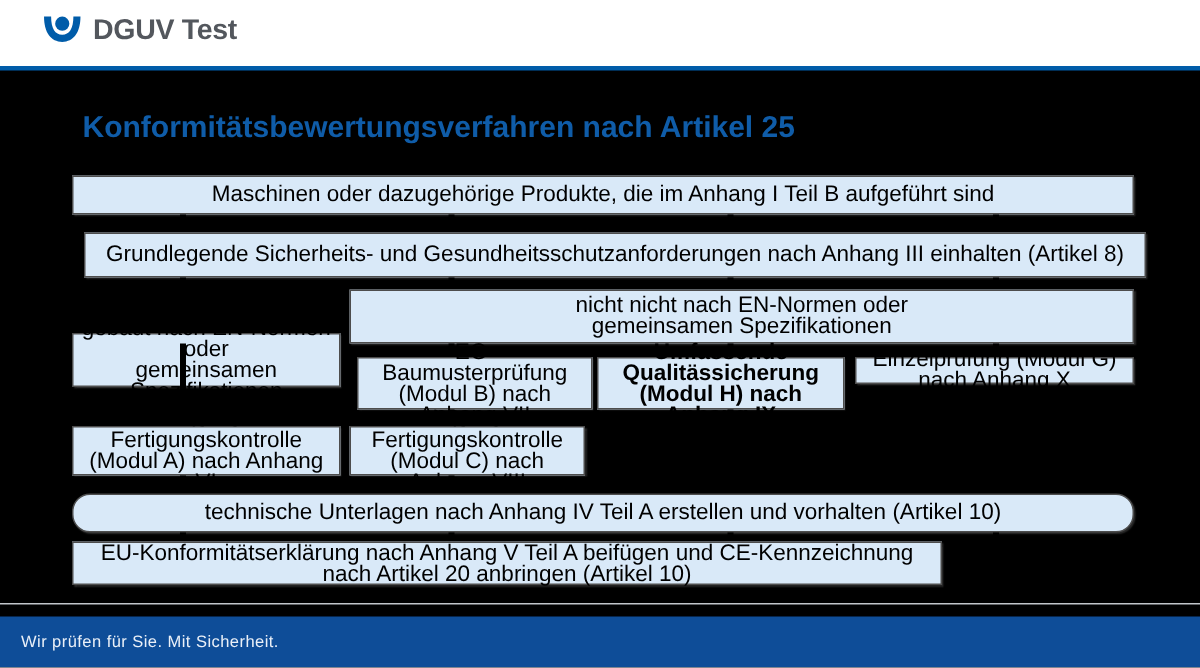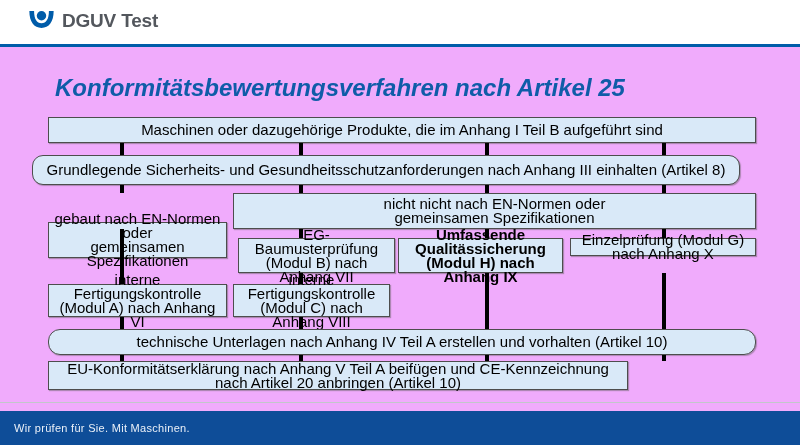--- a/index.html
+++ b/index.html
@@ -7,46 +7,46 @@
     --title:#0F5CA8;
     --box-fill:#D9E9F8;
     --box-border:#4D4D4D;
     --connector:#000000;
     --footer-bg:#0E4D98;
     --logo-text:#53575D;
   }
   *{margin:0;padding:0;box-sizing:border-box;}
   html,body{background:#fff;}
   body{font-family:"Liberation Sans","DejaVu Sans",sans-serif;}
-  .page{position:relative;width:800px;height:445px;background:#f0abfc;overflow:hidden;}
+  .page{position:relative;width:800px;height:445px;background:#000000;overflow:hidden;}
 
   
   .header{position:absolute;top:0;left:0;width:800px;height:44px;background:#fff;}
   .logo{position:absolute;left:28px;top:9px;display:flex;align-items:center;gap:7px;}
   .logo svg{display:block;}
   .logo-text{font-size:19px;font-weight:bold;color:var(--logo-text);letter-spacing:-0.2px;}
   .header-rule{position:absolute;top:44px;left:0;width:800px;height:3px;background:var(--accent);}
 
   
-  .page-title{position:absolute;left:55px;top:74px;font-size:24px;font-weight:bold;color:var(--title);font-style:italic;}
+  .page-title{position:absolute;left:55px;top:74px;font-size:20px;font-weight:bold;color:var(--title);}
 
   
   .dbox{
     position:absolute;
     background:var(--box-fill);
     border:1px solid var(--box-border);
     box-shadow:1px 1px 1px rgba(90,90,90,0.45);
     display:flex;align-items:center;justify-content:center;
     text-align:center;
     font-size:15px;line-height:14px;color:#000;
     white-space:pre-line;
     padding:1px 4px;
   }
   .b1 {left:48px; top:117px; width:708px; height:26px;}
-  .b2 {left:32px; top:155px; width:708px; height:30px;border-radius:11px;}
+  .b2 {left:56px; top:155px; width:708px; height:30px;}
   .b3a{left:48px; top:193px; width:179px; height:36px;margin-top:29px;}
   .b3b{left:233px;top:193px; width:523px; height:36px;}
   .b4a{left:238px;top:238px; width:157px; height:35px;}
   .b4b{left:398px;top:238px; width:165px; height:35px;font-weight:bold;}
   .b4c{left:570px;top:238px; width:186px; height:18px;text-align:center;}
   .b5a{left:48px; top:284px; width:179px; height:33px;}
   .b5b{left:233px;top:284px; width:157px; height:33px;}
   .b6 {left:48px; top:329px; width:708px; height:26px;border-radius:12px;}
   .b7 {left:48px; top:361px; width:580px; height:29px;}
 
@@ -138,16 +138,16 @@
     <div class="conn cA s7"></div>
     <div class="conn cB s7"></div>
     <div class="conn cC s7"></div>
     <div class="conn cD s7"></div>
 
     <div class="dbox b7">EU-Konformitätserklärung nach Anhang V Teil A beifügen und CE-Kennzeichnung nach Artikel 20 anbringen (Artikel 10)</div>
   </div>
 
   <div class="page-divider"></div>
   <div class="footer">
-    <span class="footer-text">Wir prüfen für Sie. Mit Maschinen.</span>
+    <span class="footer-text">Wir prüfen für Sie. Mit Sicherheit.</span>
   </div>
 
 </div>
 
 </body></html>

